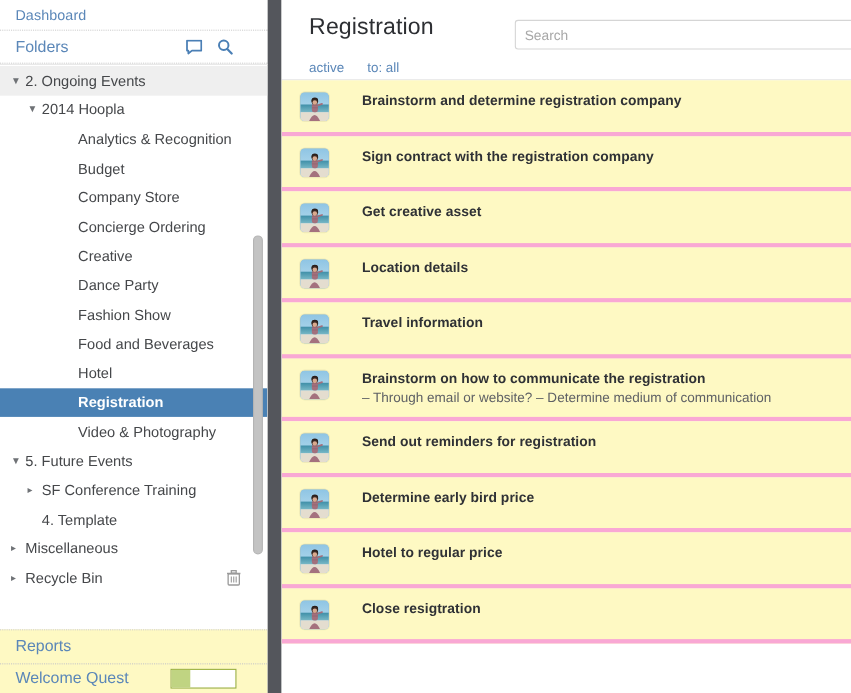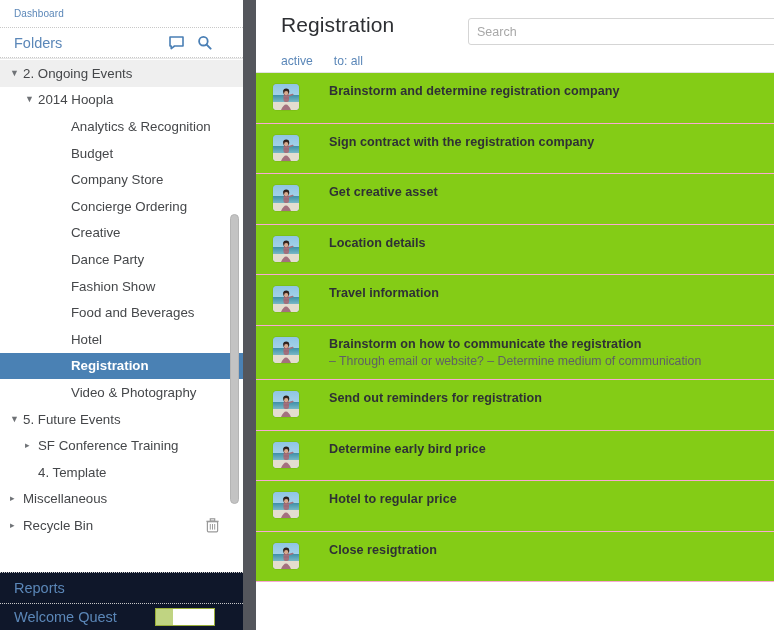--- a/index.html
+++ b/index.html
@@ -19,21 +19,21 @@
     width: 243px; height: 630px;
     background: #ffffff;
     display: flex; flex-direction: column;
     flex: 0 0 243px;
   }
   .nav-header {
     height: 27px;
     display: flex; align-items: center;
     padding-left: 14px;
     color: #5b87b8;
-    font-size: 10px;
+    font-size: 13px;
     background: #ffffff;
     flex: 0 0 auto;
   }
   .nav-header .nav-title { color: #5b87b8; letter-spacing: .1px; }
   .dotted-sep {
     height: 0; border-top: 1px dotted #c8c8c8;
     margin: 0; flex: 0 0 auto;
   }
   .folders-bar {
     height: 29px;
@@ -89,21 +89,21 @@
   }
   #sb-thumb {
     position: absolute; left: 0; top: 155px;
     width: 9px; height: 290px;
     border-radius: 5px;
     background: #c3c3c3;
     border: 1px solid #b4b4b4;
     cursor: pointer; pointer-events: auto;
   }
 
-  .sb-bottom { flex: 0 0 auto; background: #0f172a; }
+  .sb-bottom { flex: 0 0 auto; background: #fef9c3; }
   .reports-row { height: 30px; display: flex; align-items: center; padding-left: 14px; color: #5b87b8; font-size: 14.5px; }
   .quest-row {
     height: 26px; display: flex; align-items: center;
     padding-left: 14px; padding-right: 24px;
     color: #5b87b8; font-size: 14.5px;
   }
   .quest-row .qlbl { flex: 1 1 auto; }
   .progress-outer {
     width: 60px; height: 18px;
     border: 1.5px solid #9aae38;
@@ -157,26 +157,26 @@
     font-family: "Liberation Sans", sans-serif;
     background: #fff;
     outline: none;
   }
   #search-input::placeholder { color: #a8a8a8; }
 
   #list { border-top: 1px solid #e2e2e2; }
   .task-row {
     position: relative;
     min-height: 50.6px;
-    border-bottom: 1px solid #f9a8d4;
+    border-bottom: 4px solid #f9a8d4;
     display: flex;
     align-items: flex-start;
     padding: 9px 14px 9px 17px;
     cursor: pointer;
-    background: #84cc16;
+    background: #fef9c3;
   }
   .avatar {
     width: 26px; height: 26px;
     flex: 0 0 26px;
     border-radius: 4px;
     margin-top: 2px;
     overflow: hidden;
     background: #7fb5d8;
     box-shadow: 0 0 0 1px rgba(0,0,0,.06);
     position: relative;

